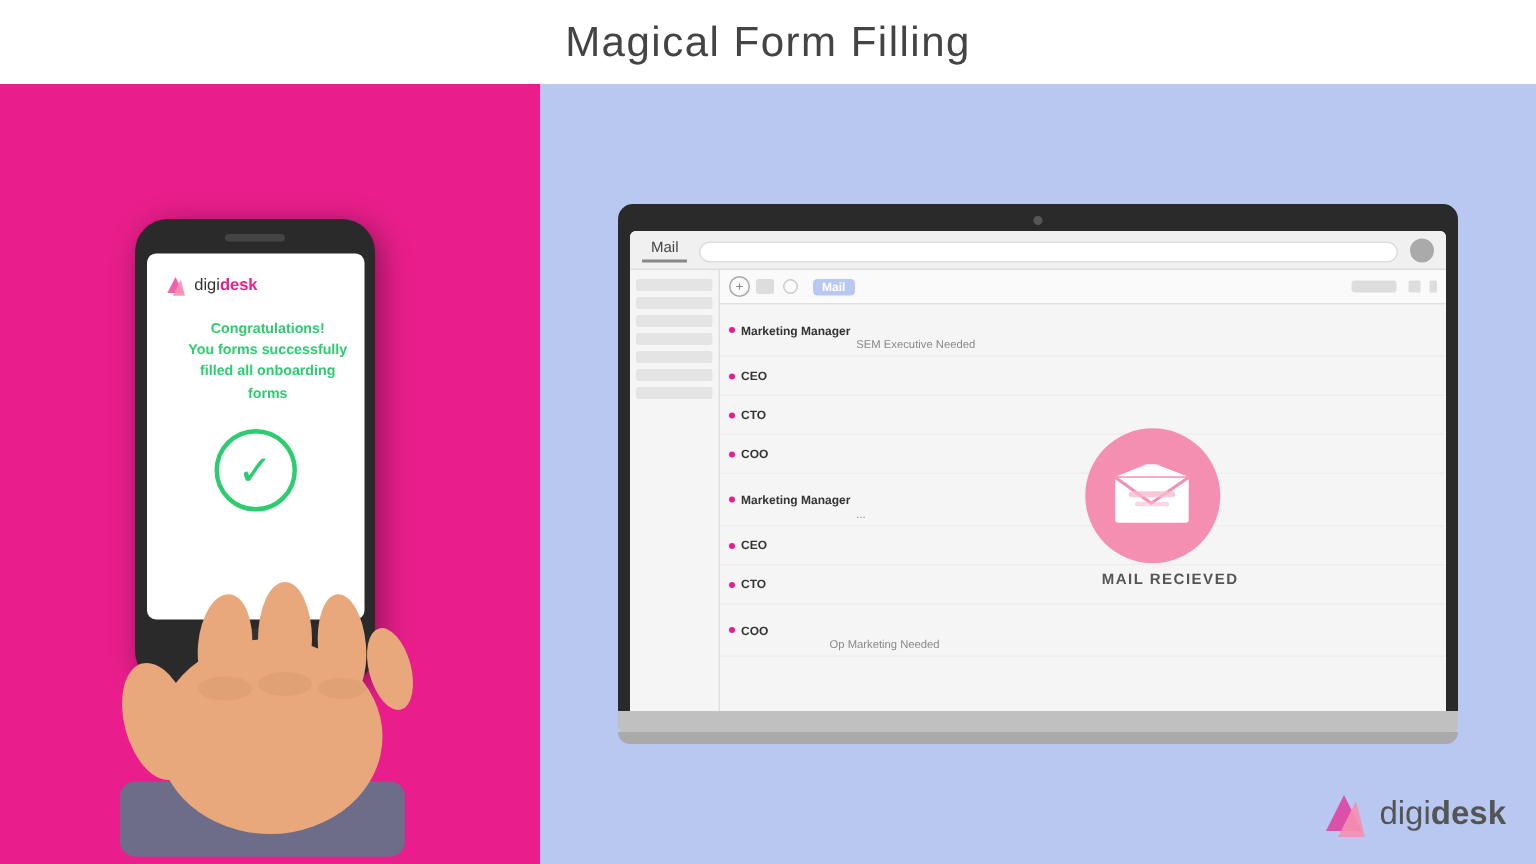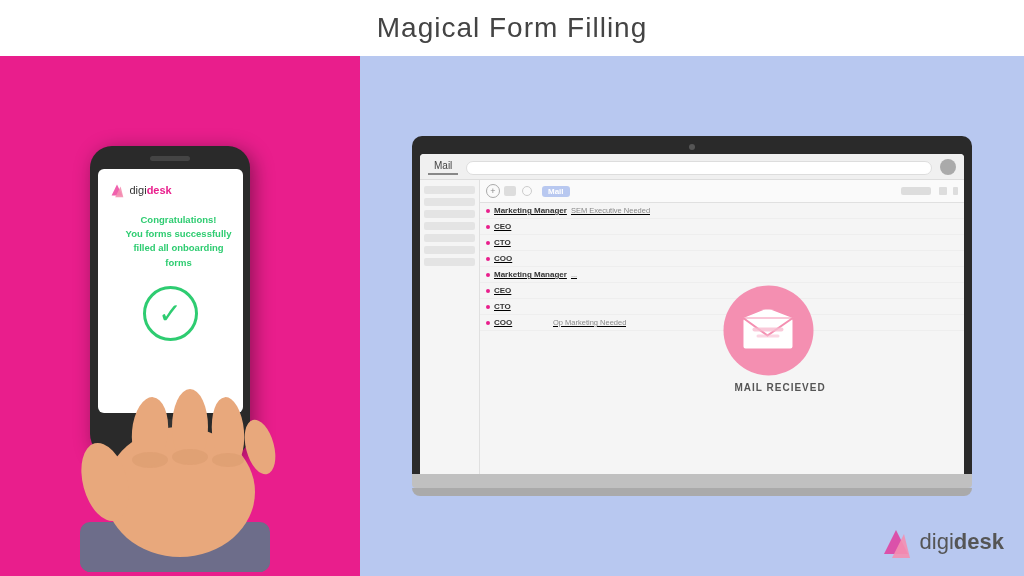--- a/index.html
+++ b/index.html
@@ -251,21 +251,20 @@
       color: white;
       padding: 1px 6px;
       border-radius: 3px;
       font-size: 8px;
       font-weight: bold;
     }
     .mail-list {
       flex: 1;
       overflow: hidden;
       position: relative;
-      text-decoration: underline;
     }
 
     
     .mail-item {
       padding: 3px 6px;
       border-bottom: 1px solid #eee;
       display: flex;
       align-items: center;
       gap: 4px;
       font-size: 8px;
@@ -282,20 +281,21 @@
       font-weight: bold;
       color: #333;
       min-width: 55px;
     }
     .mail-item-subject {
       color: #888;
       font-size: 7.5px;
       white-space: nowrap;
       overflow: hidden;
       text-overflow: ellipsis;
+      margin-top: 19px;
     }
 
     
     .mail-received-overlay {
       position: absolute;
       top: 50%;
       left: 50%;
       transform: translate(-10%, -50%);
       display: flex;
       flex-direction: column;

